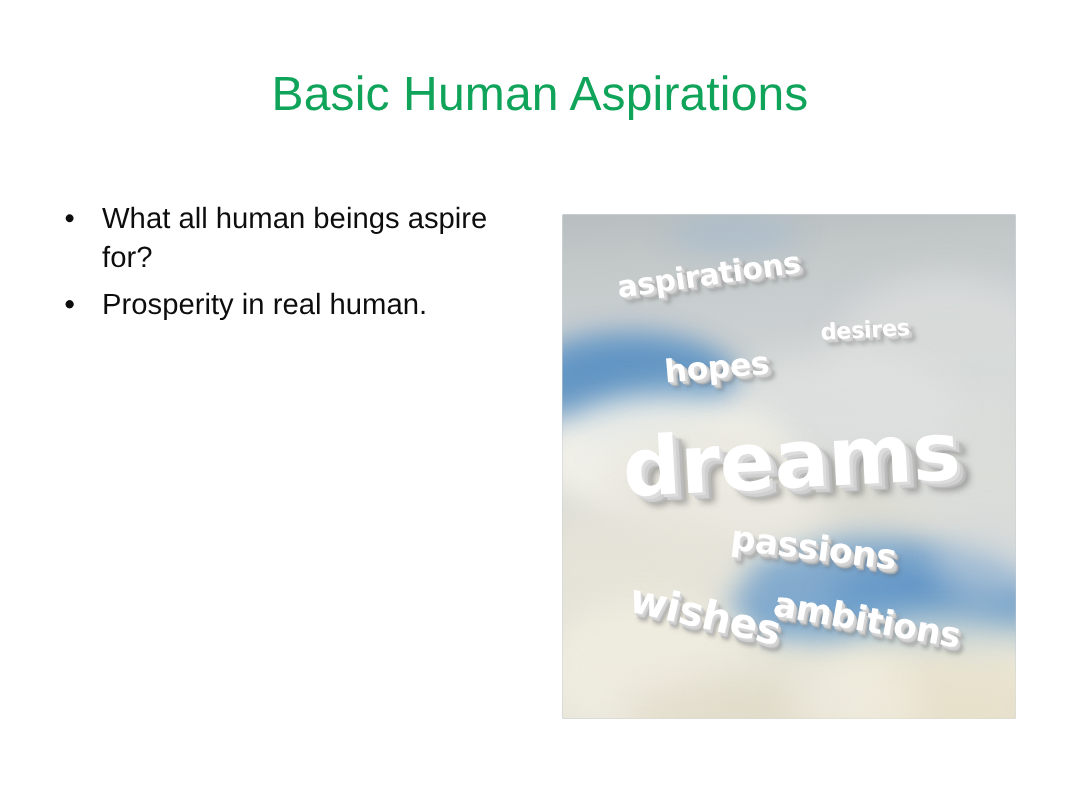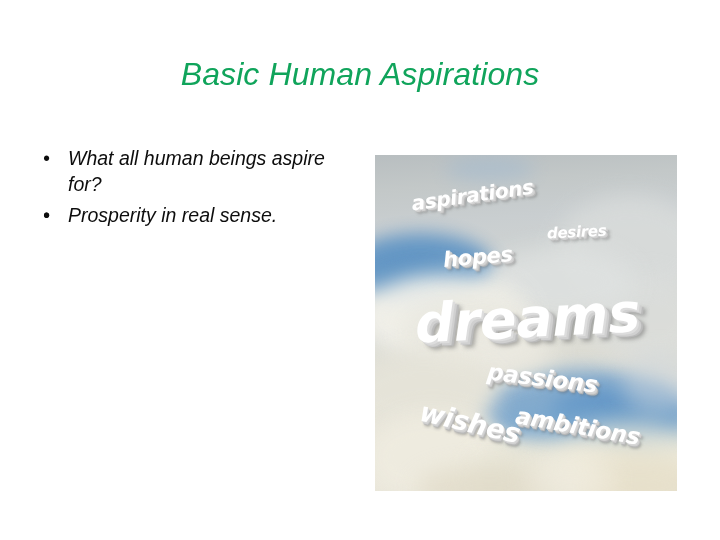--- a/index.html
+++ b/index.html
@@ -13,25 +13,24 @@
     position: relative;
     overflow: hidden;
     font-family: "Liberation Sans", sans-serif;
     -webkit-font-smoothing: antialiased;
   }
 
   
   .slide {
     position: absolute;
     left: 0;
-    top: 12px;
+    top: 0;
     width: 720px;
     height: 407px;
     background: #ffffff;
-    font-style: italic;
   }
 
   
   .slide-title {
     position: absolute;
     left: 36px;
     top: 44px;
     width: 648px;
     text-align: center;
     font-family: "Liberation Sans", sans-serif;
@@ -171,21 +170,21 @@
   <ul class="body-list">
     <li class="bullet-item">
       <span class="bullet-dot">•</span>
       <span>What all human beings aspire for?</span>
     </li>
     <li class="bullet-item">
       <span class="bullet-dot">•</span>
     </li>
     <li class="bullet-item">
       <span class="bullet-dot">•</span>
-      <span>Prosperity in real sense.</span>
+      <span>Prosperity in real human.</span>
     </li>
   </ul>
 
   <div class="picture">
     <div class="sky"></div>
 
     <div class="blue-patch bp6"></div>
     <div class="blue-patch bp1"></div>
     <div class="blue-patch bp2"></div>
     <div class="blue-patch bp3"></div>

